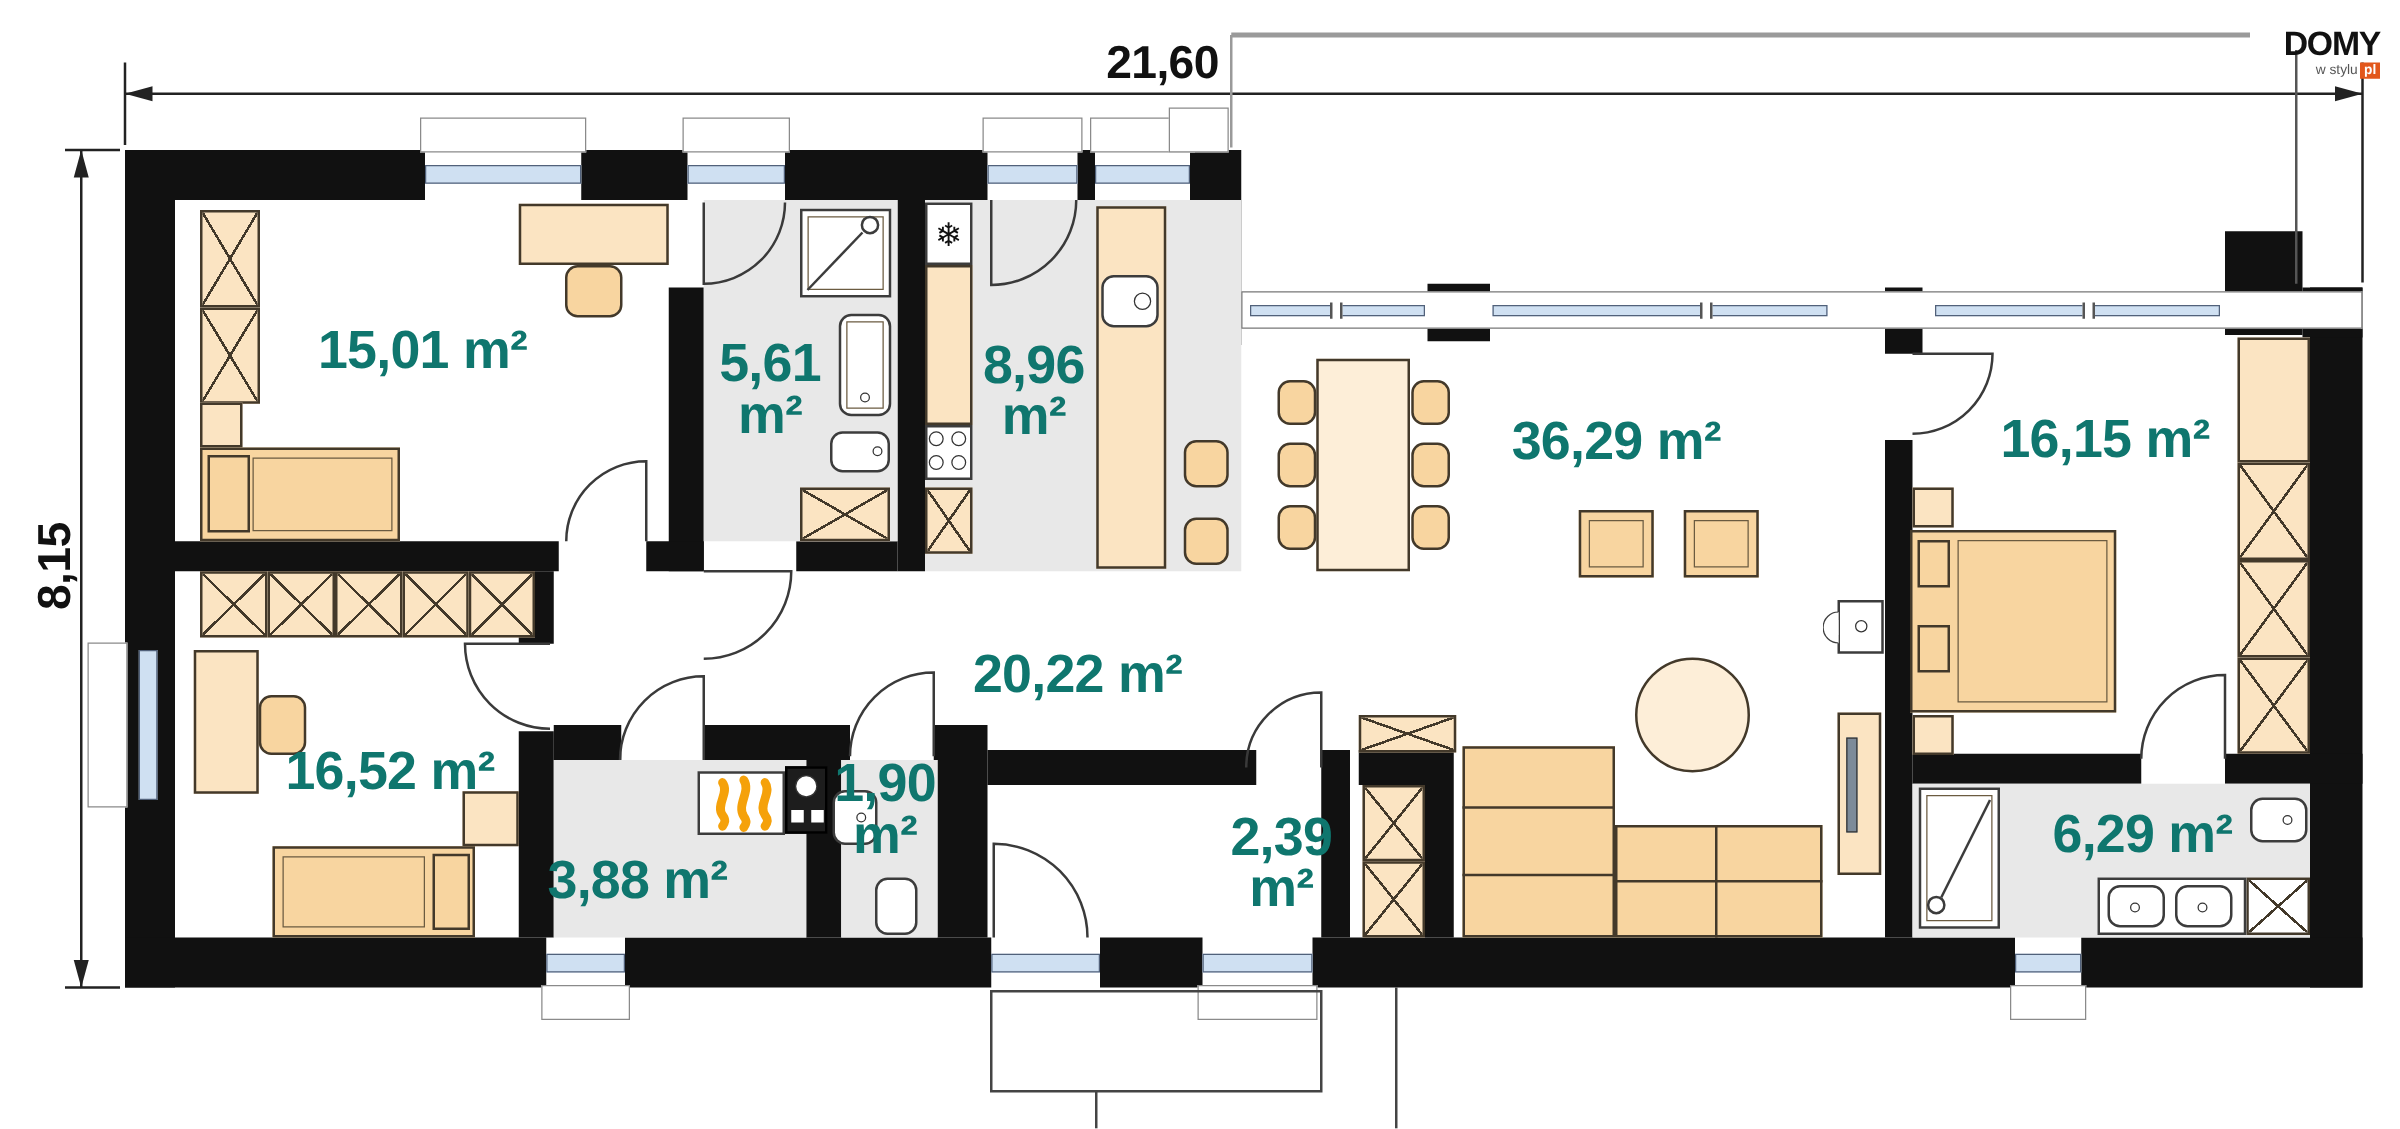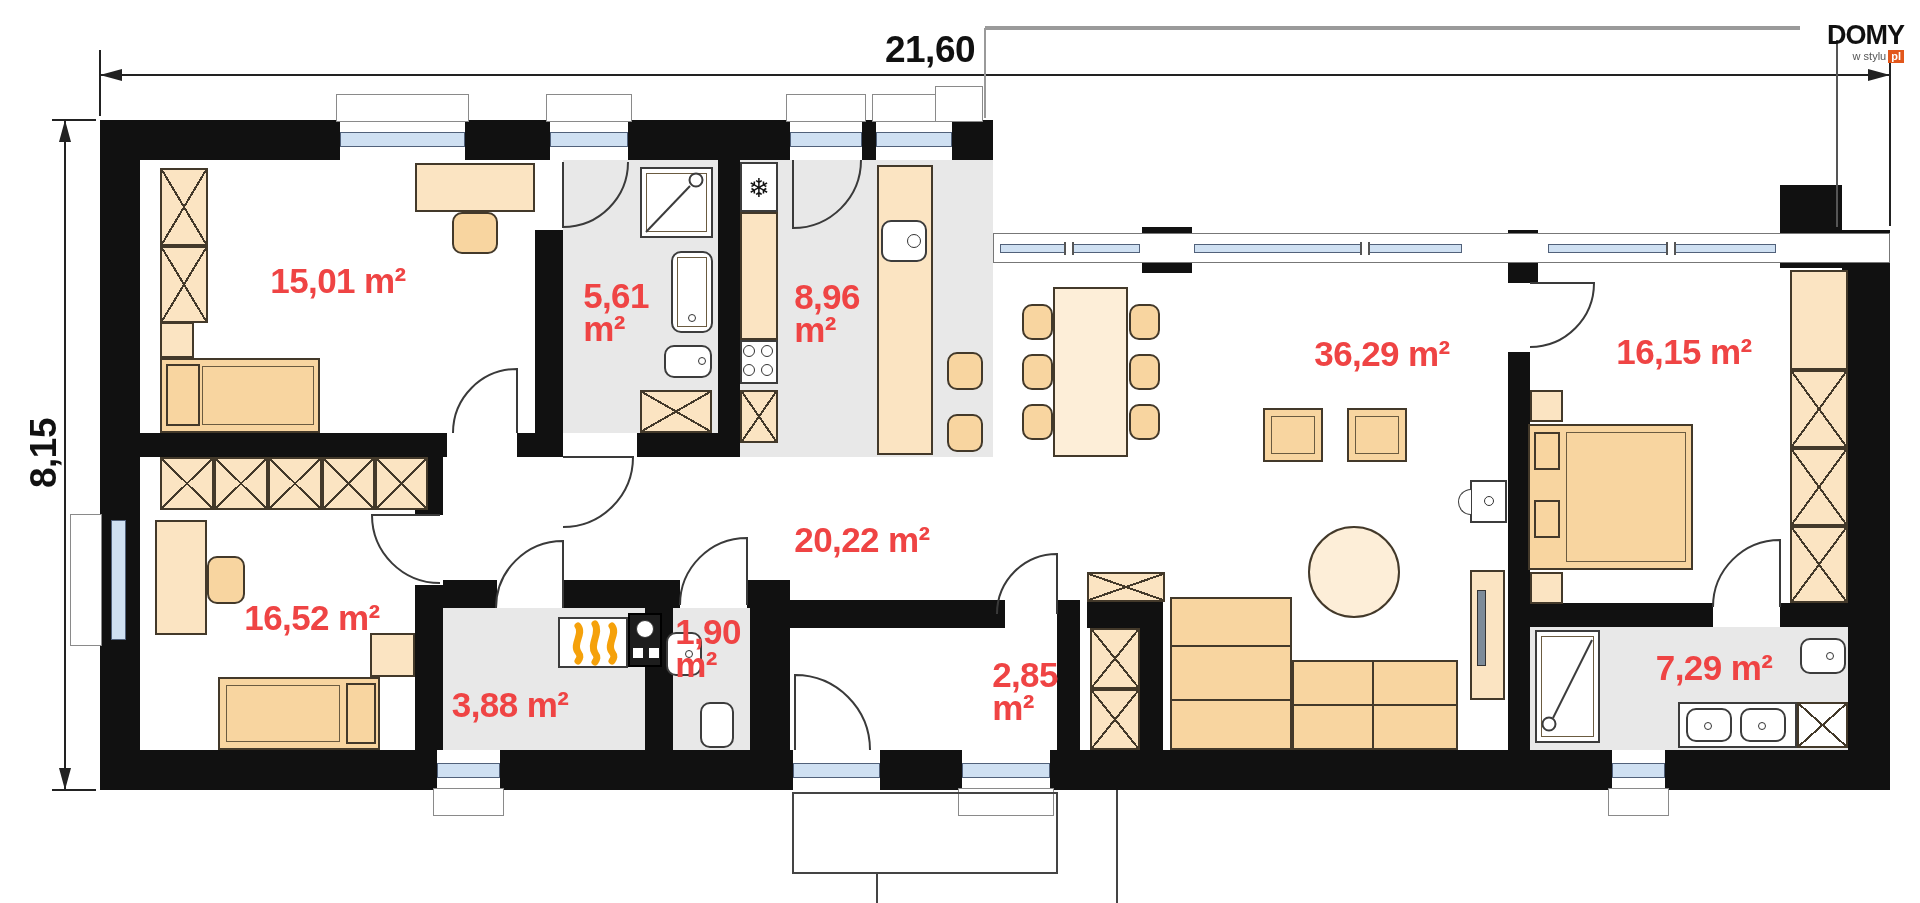--- a/index.html
+++ b/index.html
@@ -20,22 +20,22 @@
   .round{border-radius:10px}
   .circle{border-radius:50%}
   .linebox{border:1.5px solid #6b5b40;background:none}
   .dot{border:1.5px solid #333;border-radius:50%;background:#fff}
   .xcell{background-color:var(--furniture,#fbe4c2);border:2px solid #43392a;
     background-image:
       linear-gradient(to top right, transparent calc(50% - 1px), #43392a calc(50% - 1px), #43392a calc(50% + 1px), transparent calc(50% + 1px)),
       linear-gradient(to bottom right, transparent calc(50% - 1px), #43392a calc(50% - 1px), #43392a calc(50% + 1px), transparent calc(50% + 1px));}
   .xwhite{background-color:#fff}
   .label{position:absolute;transform:translate(-50%,-50%);font-weight:bold;
-         font-size:35px;color:#ef4444;white-space:nowrap;letter-spacing:-0.6px;
-         line-height:0.95;text-align:left;z-index:40}
+         font-size:43px;color:#0f766e;white-space:nowrap;letter-spacing:-0.6px;
+         line-height:0.95;text-align:center;z-index:40}
   .two .unit{display:block}
   .dimlab{position:absolute;transform:translate(-50%,-50%);font-weight:bold;
           font-size:37px;color:#111;z-index:40;letter-spacing:-0.5px}
   .dimlab.vert{transform:translate(-50%,-50%) rotate(-90deg)}
   #logo{position:absolute;top:22px;right:16px;text-align:right;z-index:50;line-height:1}
   #logo .brand{font-weight:bold;font-size:27px;color:#111;letter-spacing:-1px}
   #logo .sub{display:flex;justify-content:flex-end;align-items:center;gap:2px;margin-top:1px}
   #logo .tag{font-size:11px;color:#555}
   #logo .tld{font-size:11px;font-weight:bold;color:#fff;background:var(--accent_orange,#e2571b);
              padding:1px 3px;display:inline-block}
@@ -264,28 +264,28 @@
     <g stroke="#444" stroke-width="2" fill="none">
       <rect x="793" y="793" width="264" height="80"></rect>
       <line x1="877" y1="873" x2="877" y2="903"></line>
       <line x1="1117" y1="790" x2="1117" y2="903"></line>
     </g>
   </svg>
 
   <div class="label" style="left:338px;top:281px"><span>15,01</span>&nbsp;<span class="unit">m²</span></div>
   <div class="label two" style="left:616px;top:312px"><span>5,61</span><span class="unit">m²</span></div>
   <div class="label two" style="left:827px;top:313px"><span>8,96</span><span class="unit">m²</span></div>
-  <div class="label" style="left:1382px;top:354px"><span>36,29</span>&nbsp;<span class="unit">m²</span></div>
+  <div class="label" style="left:1293px;top:354px"><span>36,29</span>&nbsp;<span class="unit">m²</span></div>
   <div class="label" style="left:1684px;top:352px"><span>16,15</span>&nbsp;<span class="unit">m²</span></div>
   <div class="label" style="left:312px;top:618px"><span>16,52</span>&nbsp;<span class="unit">m²</span></div>
   <div class="label" style="left:862px;top:540px"><span>20,22</span>&nbsp;<span class="unit">m²</span></div>
   <div class="label two" style="left:708px;top:648px"><span>1,90</span><span class="unit">m²</span></div>
   <div class="label" style="left:510px;top:705px"><span>3,88</span>&nbsp;<span class="unit">m²</span></div>
-  <div class="label two" style="left:1025px;top:691px"><span>2,85</span><span class="unit">m²</span></div>
-  <div class="label" style="left:1714px;top:668px"><span>7,29</span>&nbsp;<span class="unit">m²</span></div>
+  <div class="label two" style="left:1025px;top:691px"><span>2,39</span><span class="unit">m²</span></div>
+  <div class="label" style="left:1714px;top:668px"><span>6,29</span>&nbsp;<span class="unit">m²</span></div>
 
   <div class="dimlab" style="left:930px;top:50px">21,60</div>
   <div class="dimlab vert" style="left:44px;top:453px">8,15</div>
 
   <div class="abs" style="left:740px;top:164px;width:38px;height:48px;z-index:25;display:flex;align-items:center;justify-content:center;font-size:26px;color:#111">
       <span>❄</span>
     </div>
 
   <div id="logo">
     <div class="brand">DOMY</div>

